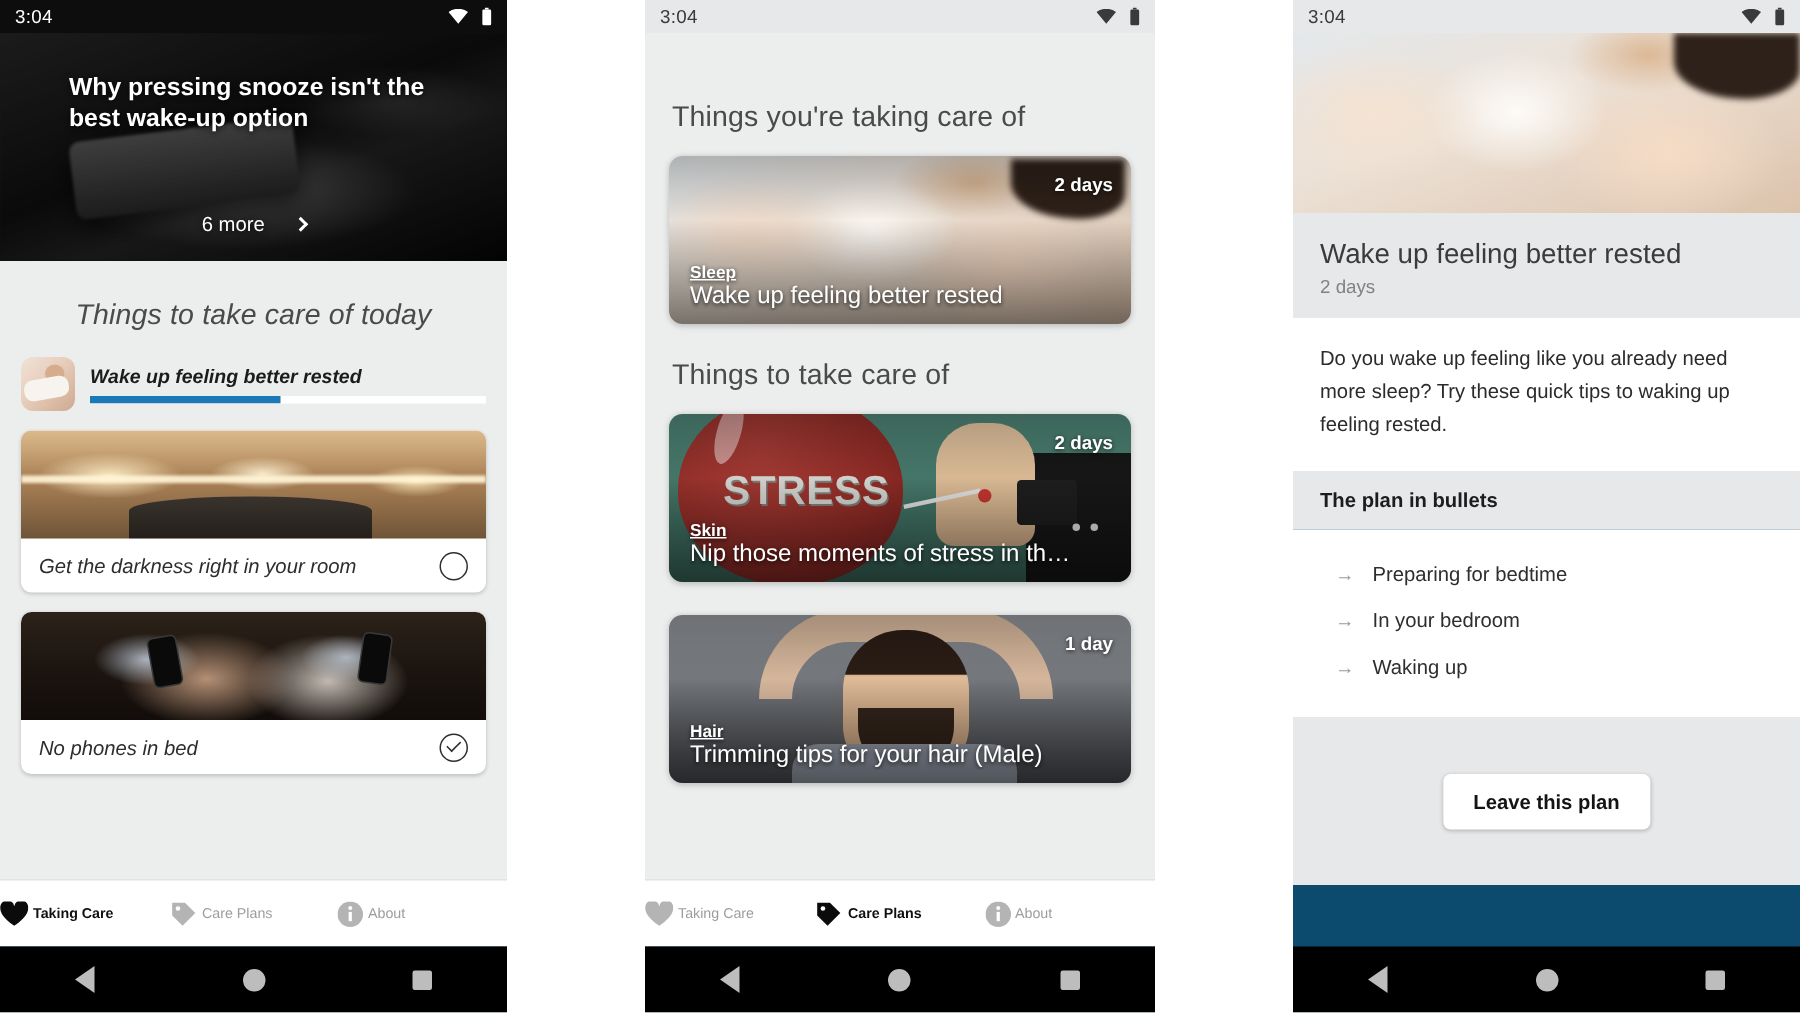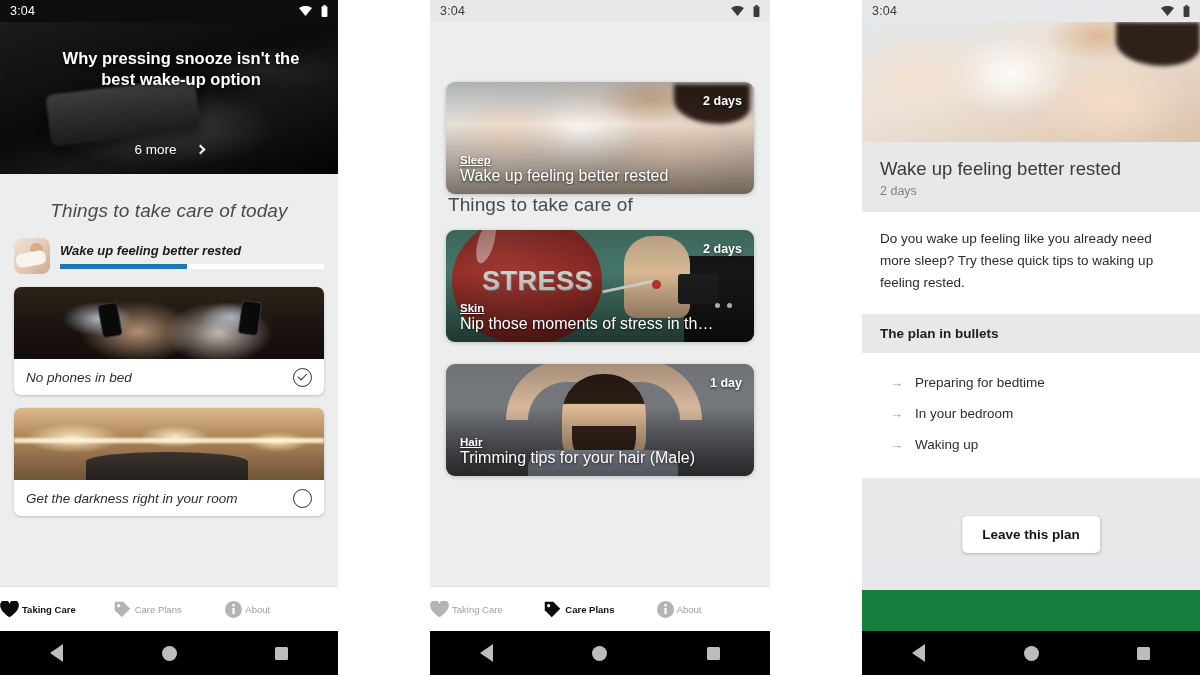--- a/index.html
+++ b/index.html
@@ -4,21 +4,21 @@
 <style>
   * { box-sizing: border-box; margin: 0; padding: 0; }
   html, body {
     width: 1200px; height: 675px;
     background: #ffffff;
     font-family: "Liberation Sans", sans-serif;
     overflow: hidden;
   }
   .stage { position: relative; width: 1200px; height: 675px; background: #fff; }
 
-  .phone { position: absolute; top: 0; height: 675px; overflow: hidden; background: #15803d; }
+  .phone { position: absolute; top: 0; height: 675px; overflow: hidden; background: #0c4a6e; }
   #phone1 { left: 0px;   width: 338px; }
   #phone2 { left: 430px; width: 340px; }
   #phone3 { left: 862px; width: 338px; }
 
   
   .statusbar {
     height: 22px; display: flex; align-items: center;
     padding: 0 10px; font-size: 12.5px; position: relative; z-index: 5;
   }
   .statusbar .clock { font-size: 12.5px; letter-spacing: .2px; }
@@ -53,21 +53,21 @@
     filter: blur(1.2px);
   }
   .hero .shade { position:absolute; inset:0; background: rgba(0,0,0,.34); }
   .hero-inner {
     position: relative; z-index: 2; height: 100%;
     display: flex; flex-direction: column; align-items: center;
     justify-content: flex-start; padding: 26px 22px 0;
   }
   .hero-title {
     color: #fff; font-size: 16.5px; font-weight: 700; line-height: 1.28;
-    text-align: center; text-shadow: 0 1px 4px rgba(0,0,0,.8); max-width: 290px; margin-left: 24px;
+    text-align: left; text-shadow: 0 1px 4px rgba(0,0,0,.8); max-width: 290px; margin-left: 24px;
   }
   .hero-more {
     position: absolute; left: 0; right: 0; bottom: 17px;
     display: flex; align-items: center; justify-content: center; gap: 20px;
     color: #fff; font-size: 13.5px; text-shadow: 0 1px 4px rgba(0,0,0,.8);
   }
   .chev { display:inline-block; width:7px; height:7px; border-right:2px solid #fff; border-top:2px solid #fff; transform: rotate(45deg); }
 
   .p1-body { background: #eceded; height: 441px; padding: 0 0 0 0; position: relative; font-style: italic; }
   .p1-h { padding: 26px 0 0 0; text-align: center; }
@@ -280,38 +280,38 @@
         </div>
         <div class="plan-meta">
           <div class="plan-name">Wake up feeling better rested</div>
           <div class="pbar">
             <i style="width:48%"></i>
           </div>
         </div>
       </div>
 
       <div class="task-card">
+        <div class="task-img img-dark-room">
+          <div class="band"></div>
+            <div class="bed"></div>
+        </div>
+        <div class="task-label">
+          <span>Get the darkness right in your room</span>
+          <i class="circ"></i>
+        </div>
+      </div>
+
+      <div class="task-card">
         <div class="task-img img-phones">
           <div class="ph1"></div>
             <div class="ph2"></div>
         </div>
         <div class="task-label">
           <span>No phones in bed</span>
           <i class="circ done"></i>
-        </div>
-      </div>
-
-      <div class="task-card">
-        <div class="task-img img-dark-room">
-          <div class="band"></div>
-            <div class="bed"></div>
-        </div>
-        <div class="task-label">
-          <span>Get the darkness right in your room</span>
-          <i class="circ"></i>
         </div>
       </div>
     </div>
 
     <div class="tabs">
       <div class="tab active">
         <svg width="19" height="17" viewBox="0 0 24 22">
             <path class="ic" d="M12 21 C2 14 0 9 0 6 A6 6 0 0 1 12 4 A6 6 0 0 1 24 6 C24 9 22 14 12 21Z"></path>
           </svg>
         <span class="t-label">Taking Care</span>
@@ -355,34 +355,37 @@
             <path d="M12 18 L0 3.5 A20 20 0 0 1 24 3.5 Z" fill="#3a3a3a"></path>
           </svg>
         <svg class="batt-ico" viewBox="0 0 10 18">
             <rect x="3.2" y="0" width="3.6" height="2" fill="#3a3a3a"></rect>
             <rect x="0.6" y="2" width="8.8" height="16" rx="1.4" fill="#3a3a3a"></rect>
           </svg>
       </span>
     </div>
 
     <div class="p2-body">
+      <div class="p2-h">
+        <div class="sec-title">Things you're taking care of</div>
+      </div>
 
       <div class="big-card">
         <div class="bc-img bc-sleep">
             <div class="hairA"></div>
           </div>
         <div class="bc-scrim"></div>
         <div class="bc-days">2 days</div>
         <div class="bc-txt">
           <div class="bc-cat">Sleep</div>
           <div class="bc-name">Wake up feeling better rested</div>
         </div>
       </div>
 
-      <div class="p2-h" style="">
+      <div class="p2-h" style="margin-top:24px">
         <div class="sec-title">Things to take care of</div>
       </div>
 
       <div class="big-card">
         <div class="bc-img bc-stress">
           <div class="balloon">
               <div class="bl-gl"></div>
             </div>
           <div class="stress-word">STRESS</div>
           <div class="blackbox"></div>

